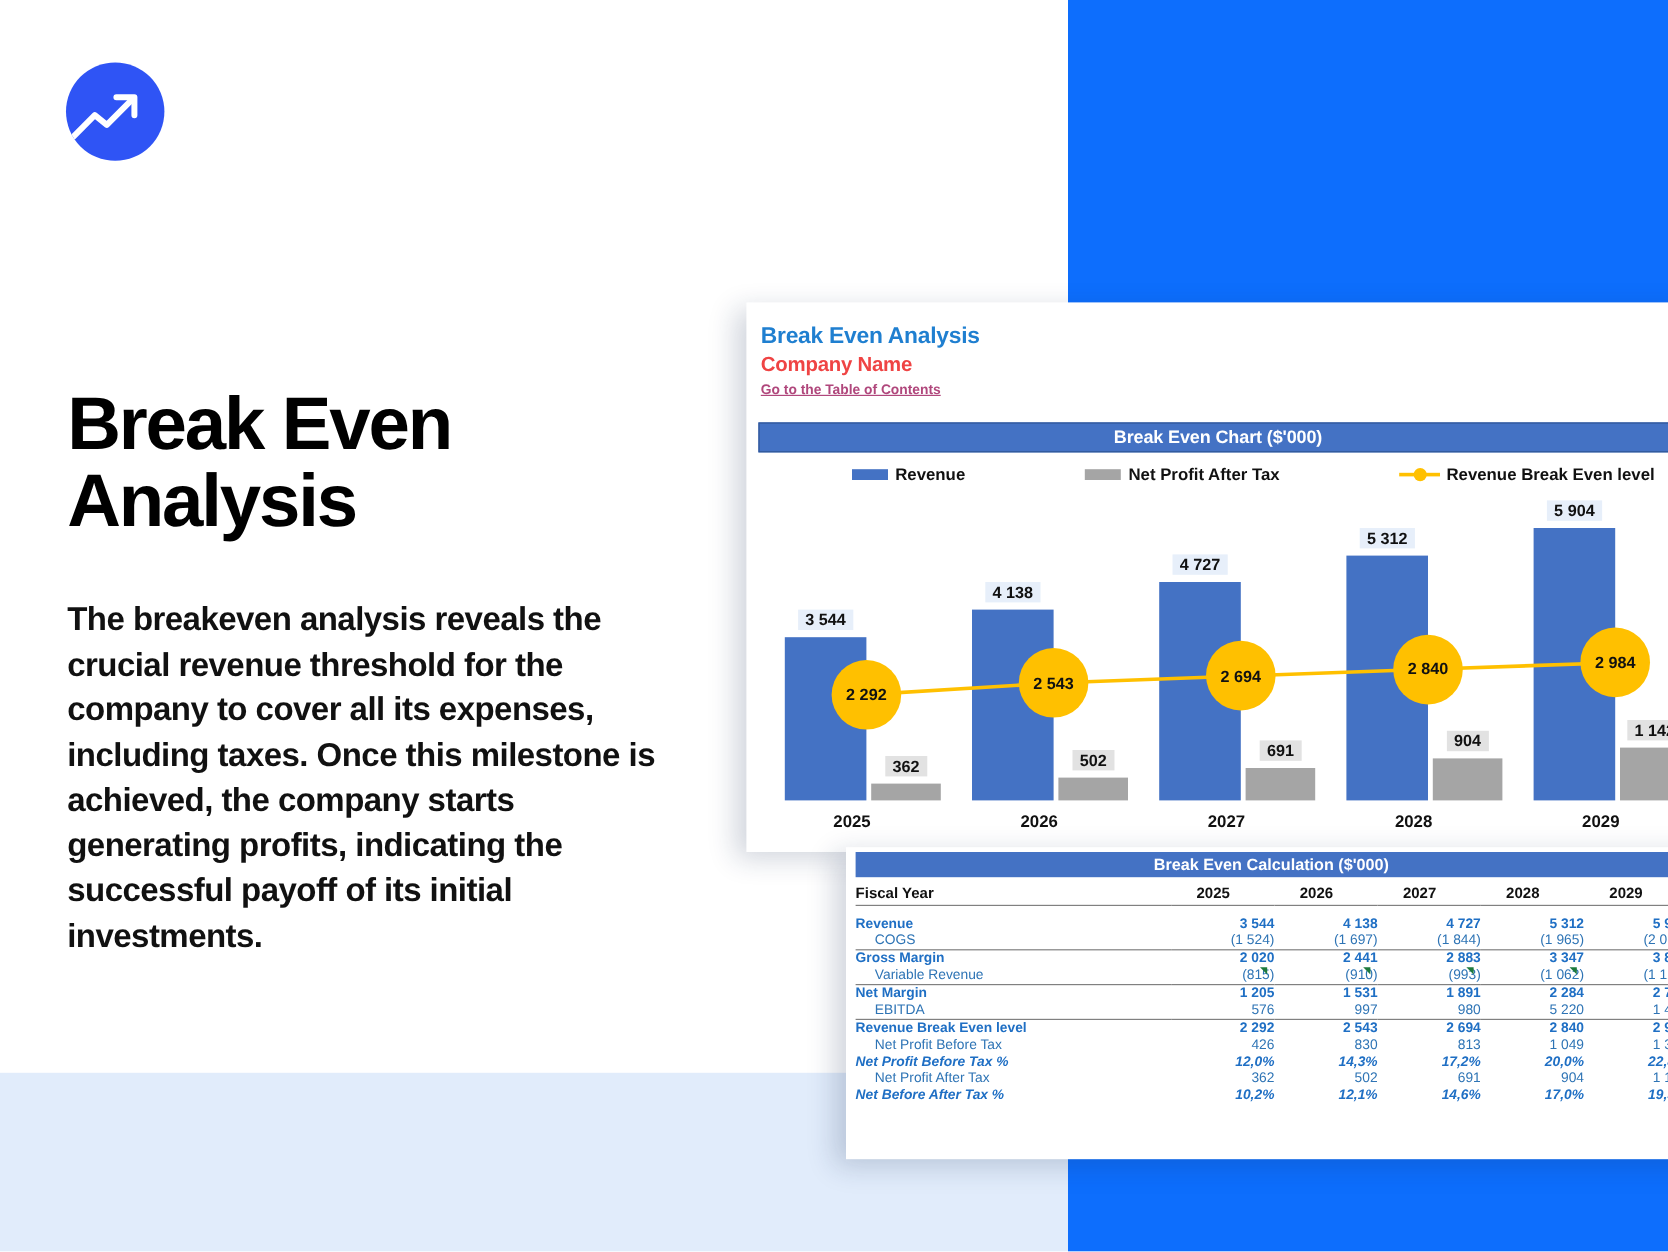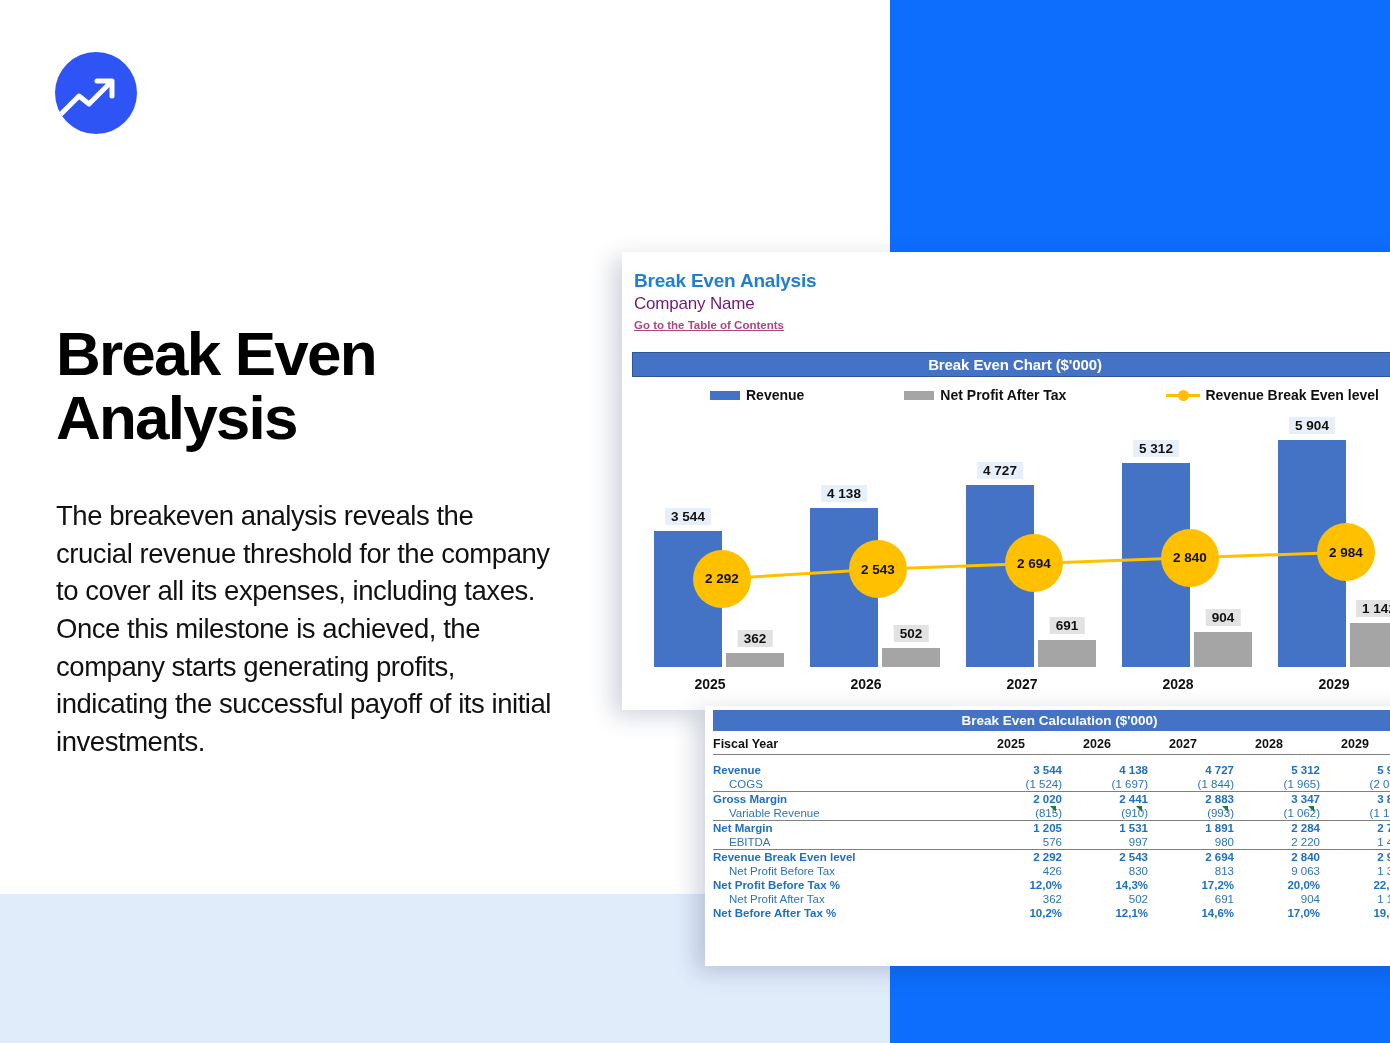--- a/index.html
+++ b/index.html
@@ -44,34 +44,34 @@
   .logo-kit { color: #2f54f5; }
 
   
   .headline {
     position: absolute; left: 56px; top: 322px; width: 500px;
     font-size: 62px; font-weight: 700; line-height: 1.04;
     letter-spacing: -1.8px; color: #000;
   }
   .body-copy {
     position: absolute; left: 56px; top: 497px; width: 495px;
-    font-size: 27.5px; font-weight: 400; line-height: 1.37;
+    font-size: 27.5px; font-weight: 700; line-height: 1.37;
     letter-spacing: -0.45px; color: #111;
   }
 
   
   .panel {
     position: absolute; background: #fff;
     box-shadow: -9px 6px 22px rgba(20,40,80,0.20);
   }
   .chart-panel { left: 622px; top: 252px; width: 790px; height: 458px; padding: 0; }
 
   .xl-title { position: absolute; left: 12px; top: 18px; }
   .xl-title-main { font-size: 19px; font-weight: 700; color: #1f7fd0; letter-spacing: -0.2px; }
-  .xl-title-sub  { font-size: 17px; font-weight: 400; color: #701a75; margin-top: 2px; letter-spacing: -0.2px; }
+  .xl-title-sub  { font-size: 17px; font-weight: 700; color: #ef4444; margin-top: 2px; letter-spacing: -0.2px; }
   .xl-toc {
     display: inline-block; margin-top: 5px; font-size: 11.5px; font-weight: 700;
     color: #b0477c; text-decoration: underline; cursor: pointer;
   }
 
   .xl-bar-header {
     position: absolute; left: 10px; top: 100px; width: 766px; height: 25px;
     background: #4472c4; border: 1px solid #2f5597;
     color: #fff; font-size: 15px; font-weight: 700;
     display: flex; align-items: center; justify-content: center; letter-spacing: -0.1px;
@@ -135,21 +135,21 @@
   }
   table.xl td { padding: 1px 0; white-space: nowrap; }
   td.lbl-col { width: 263px; padding-left: 6px; }
   td.num { text-align: right; width: 86px; padding-right: 16px; position: relative; }
   tr.r-head td { font-size: 12.5px; font-weight: 700; color: #111; padding-bottom: 3px; }
   tr.r-head td.num { text-align: center; padding-right: 16px; }
   tr.rule-top td.num, tr.rule-top td.lbl-col { border-top: 1.4px solid #808080; }
   tr.bold td { font-weight: 700; color: #1f6fc4; }
   tr.norm td { color: #2e74b5; margin-top: 20px; }
   tr.norm td.lbl-col { padding-left: 16px; }
-  tr.ital td { font-weight: 700; color: #1f6fc4; }
+  tr.ital td { font-style: italic; font-weight: 700; color: #1f6fc4; }
   tr.spacer td { height: 8px; padding: 0; }
   .green-tri {
     position: absolute; right: 6px; top: 0; width: 0; height: 0;
     border-top: 6px solid #1e7a3c; border-left: 6px solid transparent;
   }
 </style>
 </head>
 <body>
 
 <div id="root">
@@ -307,37 +307,37 @@
             <td class="num">1 531</td>
             <td class="num">1 891</td>
             <td class="num">2 284</td>
             <td class="num">2 716</td>
           </tr>
           <tr class="norm">
             <td class="lbl-col">EBITDA</td>
             <td class="num">576</td>
             <td class="num">997</td>
             <td class="num">980</td>
-            <td class="num">2 220</td>
+            <td class="num">5 220</td>
             <td class="num">1 490</td>
           </tr>
           <tr class="bold rule-top">
             <td class="lbl-col">Revenue Break Even level</td>
             <td class="num">2 292</td>
             <td class="num">2 543</td>
             <td class="num">2 694</td>
             <td class="num">2 840</td>
             <td class="num">2 984</td>
           </tr>
           <tr class="norm">
             <td class="lbl-col">Net Profit Before Tax</td>
             <td class="num">426</td>
             <td class="num">830</td>
             <td class="num">813</td>
-            <td class="num">9 063</td>
+            <td class="num">1 049</td>
             <td class="num">1 343</td>
           </tr>
           <tr class="ital">
             <td class="lbl-col">Net Profit Before Tax %</td>
             <td class="num">12,0%</td>
             <td class="num">14,3%</td>
             <td class="num">17,2%</td>
             <td class="num">20,0%</td>
             <td class="num">22,8%</td>
           </tr>

